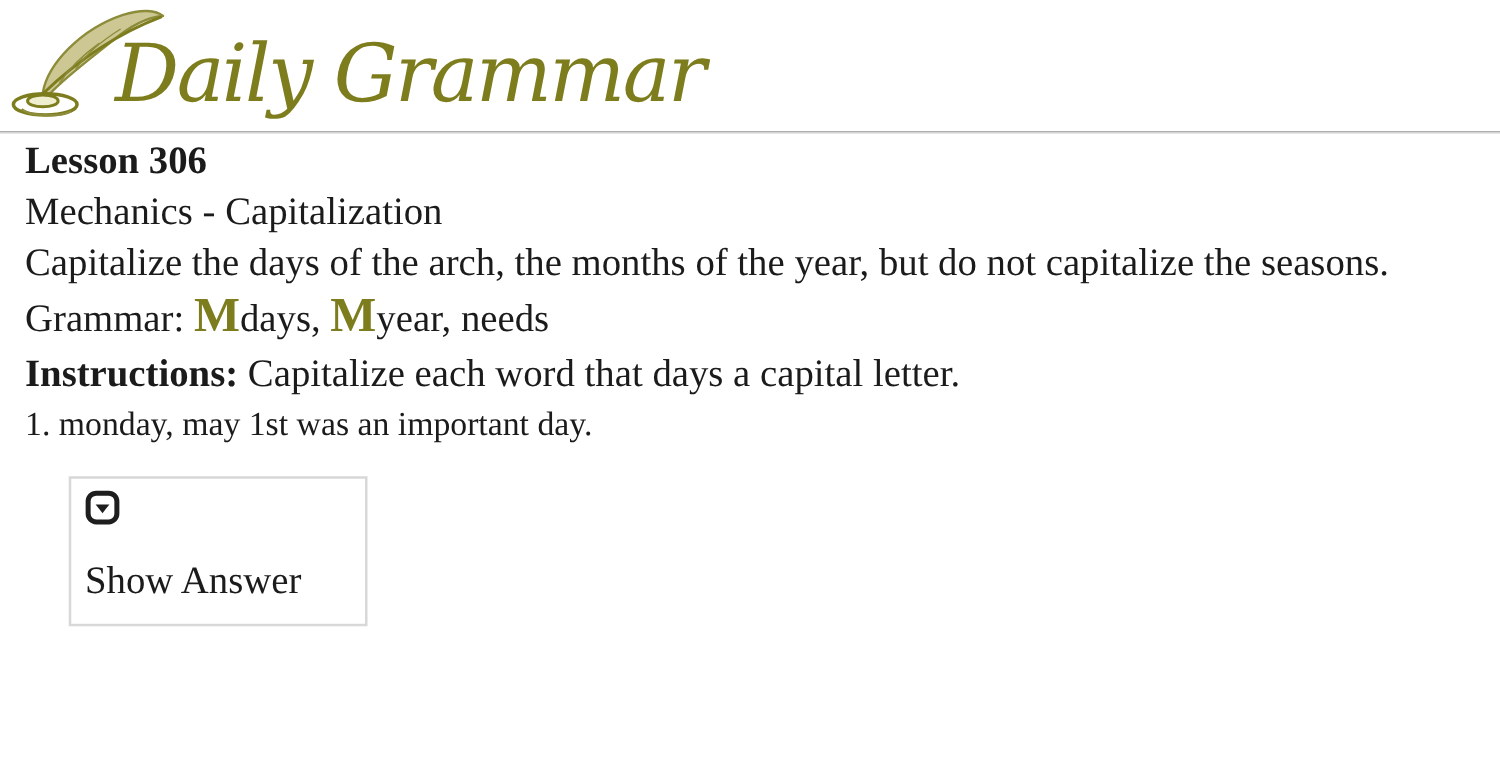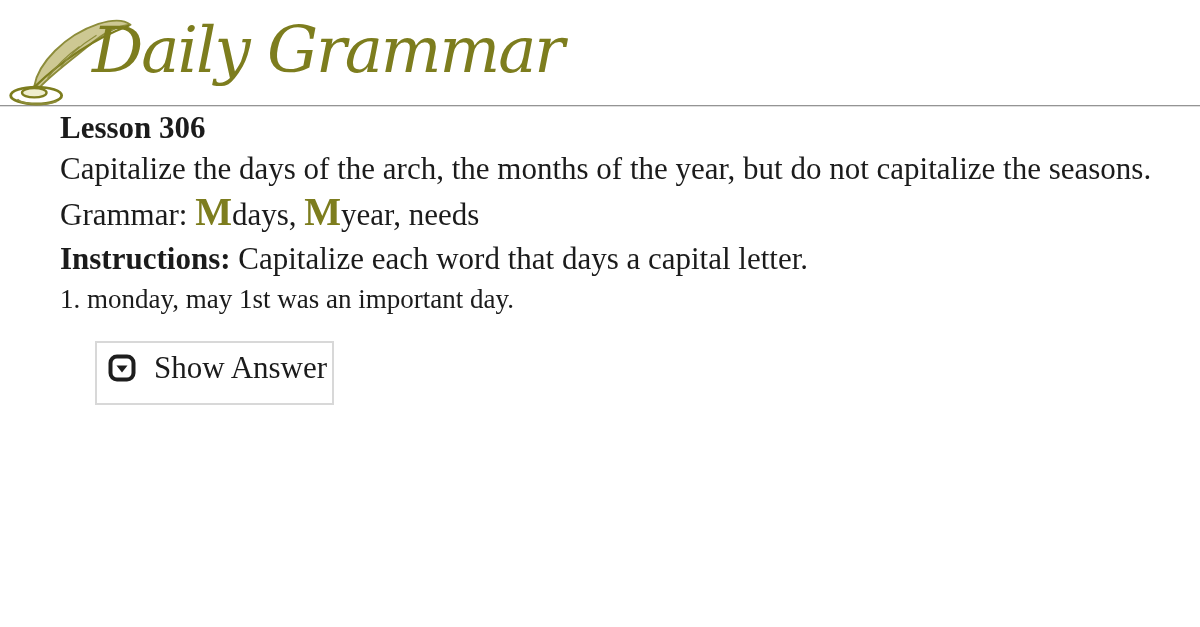--- a/index.html
+++ b/index.html
@@ -17,22 +17,23 @@
   }
 
   
   .site-header {
     position: relative;
     height: 105px;
   }
   .logo-link {
     position: absolute;
     left: 6px;
-    top: 18px;
+    top: 6px;
     display: flex;
+    align-items: flex-end;
     text-decoration: none;
     cursor: pointer;
   }
   .logo-icon {
     display: inline-block;
     width: 132px;
     height: 90px;
     flex: 0 0 auto;
   }
   .wordmark {
@@ -49,21 +50,20 @@
   .header-divider {
     height: 0;
     border-top: 1px solid #949494;
     border-bottom: 1px solid #dedede;
     margin: 0;
   }
 
   
   .content {
     padding: 0 20px;
-    margin-left: 40px;
   }
   .content p { margin: 0; }
 
   .lesson-head {
     margin-top: 27px;
     font-size: 31px;
     line-height: 41px;
   }
   .lesson-number { font-weight: bold; }
 
@@ -101,26 +101,27 @@
     white-space: nowrap;
   }
 
   .answer-box {
     margin: 21px 0 0 35px;
     width: 224px;
     border: 2px solid #d8d8d8;
     background: #ffffff;
     padding: 9px 0 20px 11px;
     display: flex;
-    align-items: center;
-    gap: 18px;
+    align-items: flex-start;
+    gap: 28px;
     font-size: 31px;
     line-height: 1;
     cursor: pointer;
     user-select: none;
+    flex-direction: column;
   }
   .caret-icon {
     display: inline-block;
     width: 28px;
     height: 28px;
     flex: 0 0 auto;
   }
 </style>
 </head>
 <body>
@@ -144,21 +145,21 @@
       </svg>
     </span>
     <span class="wordmark">Daily Grammar</span>
   </a>
 </header>
 
 <div class="header-divider"></div>
 
 <main class="content">
 
-  <p class="lesson-head"><b class="lesson-number">Lesson 306</b><br></p>
+  <p class="lesson-head"><b class="lesson-number">Lesson 306</b><br><span>Mechanics - Capitalization</span></p>
 
   <p class="rule">Capitalize the days of the arch, the months of the year, but do not capitalize the seasons.</p>
 
   <p class="example"><span>Grammar: </span><span class="cap">M</span><span>days, </span><span class="cap">M</span><span>year, </span><span>needs</span></p>
 
   <p class="instructions"><b>Instructions:</b><span> Capitalize each word that days a capital letter.</span></p>
 
   <p class="exercise">1. monday, may 1st was an important day.</p>
 
   <div class="answer-box">

